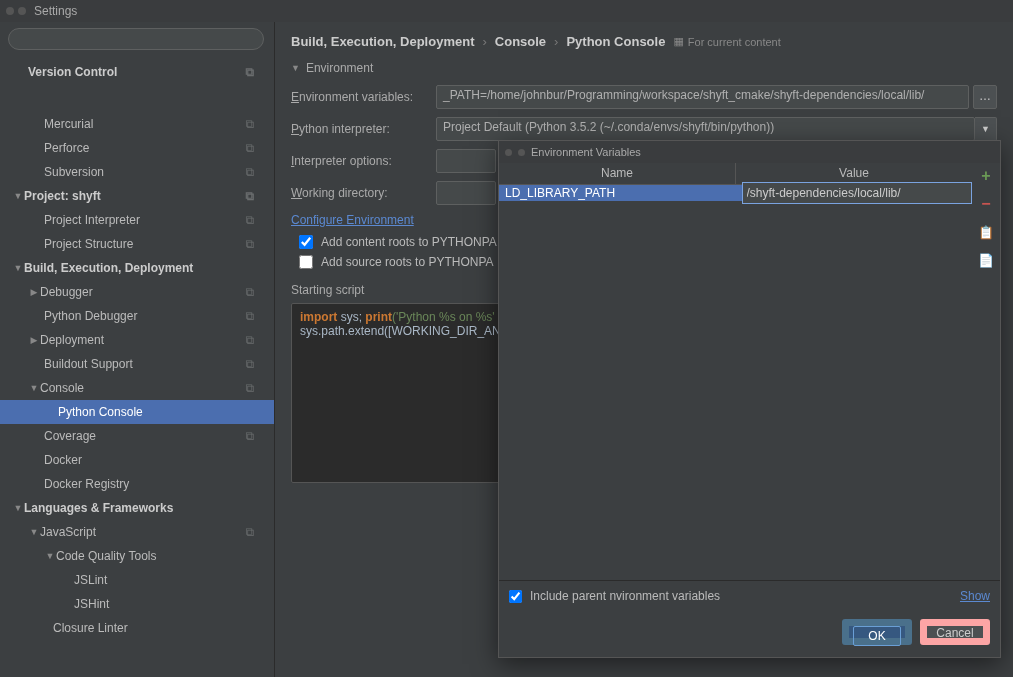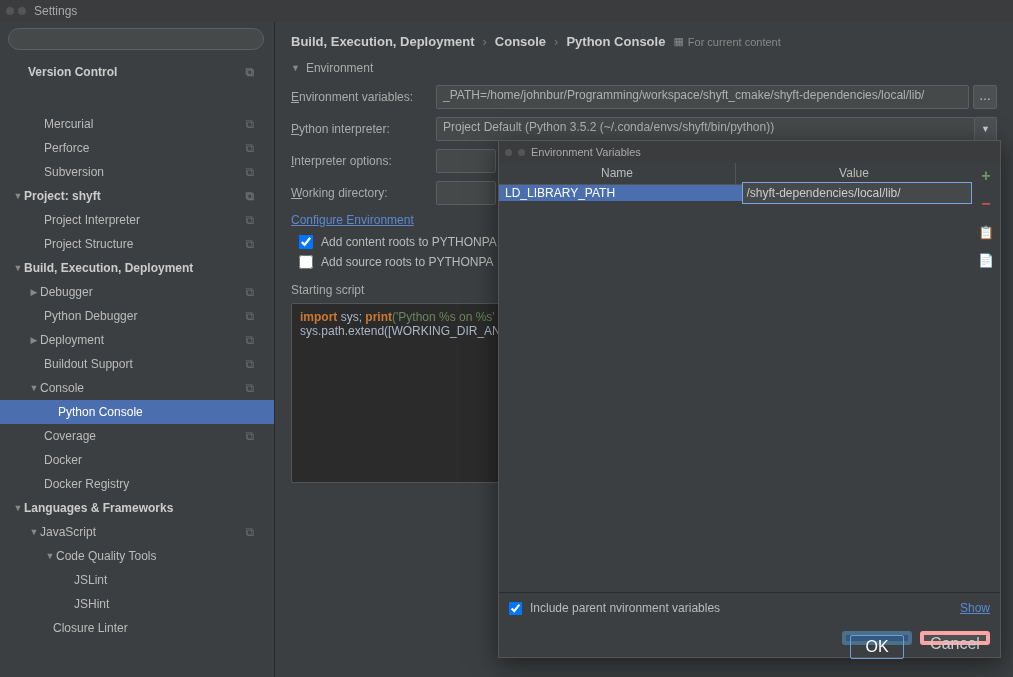--- a/index.html
+++ b/index.html
@@ -57,21 +57,21 @@
 .table-row .td.editing input { width: 100%; height: 22px; background: #45494a; border: 1px solid #7aa3e0; color: #ccc; padding: 0 4px; font-size: 12px; }
 .toolbar-v { width: 28px; display: flex; flex-direction: column; align-items: center; gap: 10px; padding-top: 4px; background: #3c3f41; }
 .toolbar-v .tbtn { width: 18px; height: 18px; display: flex; align-items: center; justify-content: center; font-size: 16px; font-weight: bold; cursor: pointer; }
 .tbtn.add { color: #6a9955; }
 .tbtn.remove { color: #c75450; }
 .tbtn.copy { color: #b0926a; font-size: 13px; }
 .tbtn.paste { color: #b0926a; font-size: 13px; }
 .dialog-footer1 { padding: 8px 10px; display: flex; align-items: center; justify-content: space-between; }
 .dialog-footer1 .left { display: flex; align-items: center; gap: 8px; }
 .dialog-buttons { padding: 8px 10px 12px; display: flex; justify-content: flex-end; gap: 8px; }
-.btn { min-width: 70px; height: 14px; background: #4c5052; border: 4px solid #fca5a5; color: #ccc; border-radius: 3px; cursor: pointer; font-size: 16px; }
+.btn { min-width: 70px; height: 26px; background: #4c5052; border: 7px solid #fca5a5; color: #ccc; border-radius: 3px; cursor: pointer; font-size: 12px; }
 .btn.primary { background: #365880; border-color: #4a708b; color: #fff; }
 .btn.primary .frame { border: 1px solid #6a9fd6; border-radius: 2px; display: inline-block; padding: 2px 14px; }
 .divider { height: 1px; background: #2b2b2b; margin: 0; }
 </style>
 </head>
 <body>
 
 <div class="titlebar">
   <div class="dots">
     <div class="dot"></div>

